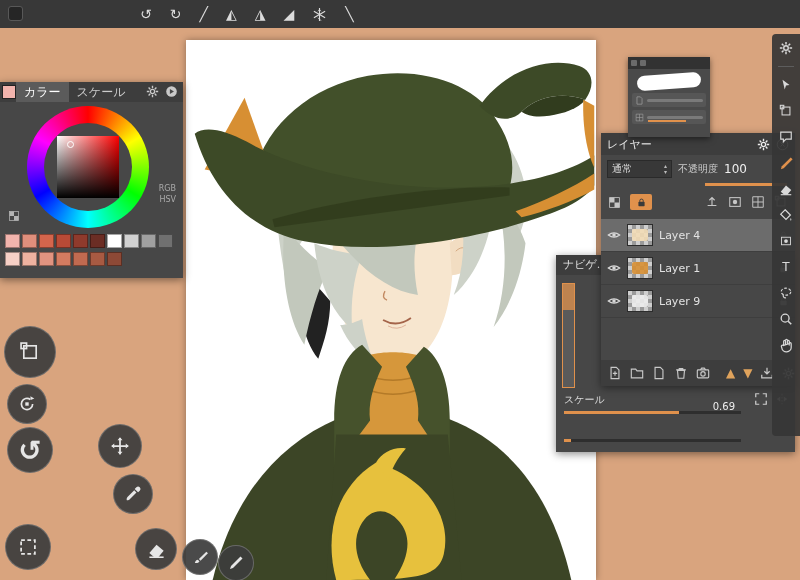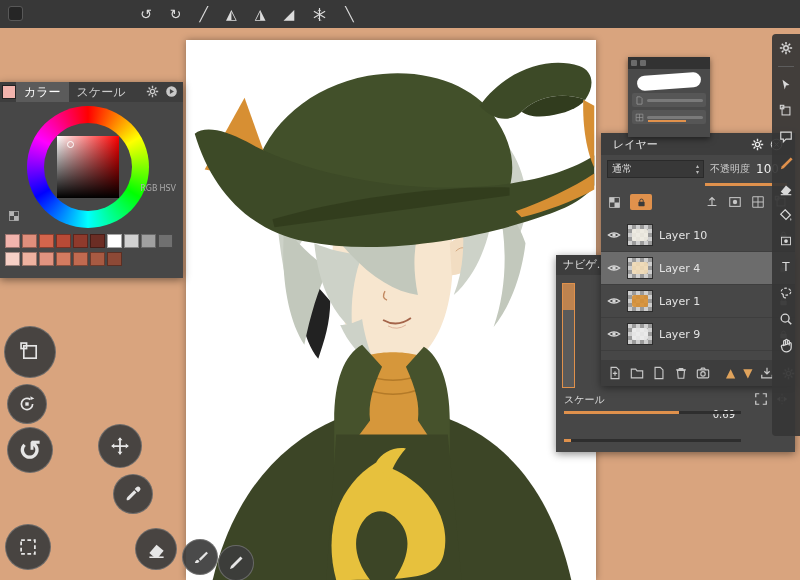--- a/index.html
+++ b/index.html
@@ -29,21 +29,21 @@
   .cp-tab.active{background:#5b5b5b;color:#fff}
   .cp-gear{position:absolute;right:24px;top:3px;color:#c9c9c9;cursor:pointer}
   .cp-menu{position:absolute;right:5px;top:3px;color:#c9c9c9;cursor:pointer}
   .wheel{position:absolute;left:27px;top:24px;width:122px;height:122px;border-radius:50%;
     background:conic-gradient(#f00,#ff0,#0f0,#0ff,#00f,#f0f,#f00);cursor:crosshair}
   .wheel-inner{position:absolute;left:17px;top:17px;width:88px;height:88px;border-radius:50%;background:#474747}
   .sv-square{position:absolute;left:30px;top:30px;width:62px;height:62px;cursor:crosshair;
     background:linear-gradient(to top,#000,rgba(0,0,0,0)),linear-gradient(to right,#fff,#f00)}
   .sv-cursor{position:absolute;left:10px;top:5px;width:7px;height:7px;border:1px solid #fff;border-radius:50%}
   .cp-compare{position:absolute;left:8px;top:128px;color:#b5b5b5}
-  .cp-modes{position:absolute;right:7px;top:102px;display:flex;align-items:flex-end;gap:2px;font-size:8px;color:#aaa}
+  .cp-modes{position:absolute;right:7px;top:102px;display:flex;flex-direction:column;align-items:flex-end;gap:2px;font-size:8px;color:#aaa}
   .swatches{position:absolute;left:5px;display:flex;gap:2px}
   .r1{top:152px}.r2{top:170px}
   .sw{width:15px;height:14px;border:1px solid rgba(0,0,0,.35);cursor:pointer}
 
   
   .circ{position:absolute;border-radius:50%;background:rgba(60,60,60,.93);border:1px solid rgba(140,140,140,.55);
     display:flex;align-items:center;justify-content:center;color:#e6e6e6;z-index:6;cursor:pointer}
   #c1{left:4px;top:326px;width:52px;height:52px}
   #c2{left:7px;top:384px;width:40px;height:40px}
   #c3{left:7px;top:427px;width:46px;height:46px;font-size:28px;font-weight:bold}
@@ -63,33 +63,33 @@
   .mp-bar{flex:1;height:3px;background:#7a7a7a;border-radius:2px}
   .mp-slider{position:absolute;left:16px;bottom:2px;width:38px;height:2px;background:#e0914c}
 
   
   .nav-panel{position:absolute;left:556px;top:255px;width:239px;height:197px;z-index:2}
   .np-title{height:20px;line-height:20px;padding-left:7px;font-size:11px;color:#e2e2e2;background:#3d3d3d;white-space:nowrap;overflow:hidden}
   .np-strip{position:absolute;left:6px;top:28px;width:13px;height:105px;border:1px solid #e0914c;background:#5a5a5a;cursor:pointer}
   .np-strip-fill{width:100%;height:26px;background:#e0914c;opacity:.75}
   .np-row{position:absolute;left:6px;right:6px;height:14px;font-size:10px;color:#ddd}
   .np-label{position:absolute;left:2px;top:0}
-  .np-val{position:absolute;right:54px;top:16px;color:#eee}
+  .np-val{position:absolute;right:54px;top:8px;color:#eee}
   .np-icons{position:absolute;right:0;top:-1px;display:flex;gap:7px;color:#cfcfcf}
   .np-slider{position:absolute;left:8px;right:54px;height:3px;background:#2e2e2e}
   .np-fill{height:100%;background:#e0914c}
   #np-row-scale{top:138px} #np-slider-scale{top:156px}
   #np-row-angle{top:166px} #np-slider-angle{top:184px}
 
   
   .layers-panel{position:absolute;left:601px;top:133px;width:194px;height:253px;z-index:4}
-  .lp-title{position:absolute;top:0;left:0;right:0;height:22px;background:#3d3d3d;display:flex;align-items:center;padding:0 12px;font-size:11px;color:#ececec;gap:6px}
+  .lp-title{position:absolute;top:0;left:0;right:0;height:22px;background:#3d3d3d;display:flex;align-items:center;padding:0 6px;font-size:11px;color:#ececec;gap:6px}
   .lp-sp{flex:1}
   .lp-controls{position:absolute;top:26px;left:6px;right:6px;height:20px;display:flex;align-items:center;gap:6px}
-  .lp-blend{width:97px;height:18px;background:#383838;border:1px solid #2a2a2a;font-size:10px;color:#e0e0e0;display:flex;align-items:center;padding:0 4px;cursor:pointer}
+  .lp-blend{width:65px;height:18px;background:#383838;border:1px solid #2a2a2a;font-size:10px;color:#e0e0e0;display:flex;align-items:center;padding:0 4px;cursor:pointer}
   .lp-blend .arr{margin-left:auto;font-size:6px;line-height:6px;color:#bbb;display:flex;flex-direction:column}
   .lp-oplabel{font-size:10px;color:#ccc}
   .lp-opval{font-size:12px;color:#eee}
   .lp-opslider{position:absolute;top:50px;left:104px;width:82px;height:3px;background:#2e2e2e;cursor:pointer}
   .lp-opslider .fill{width:100%;height:100%;background:#e0914c}
   .lp-iconrow{position:absolute;top:58px;left:7px;right:7px;height:22px;display:flex;align-items:center;gap:9px;color:#c6c6c6}
   .lock-btn{width:22px;height:16px;background:#e0914c;border-radius:2px;display:flex;align-items:center;justify-content:center;color:#3a3a3a;cursor:pointer}
   .lp-list{position:absolute;top:86px;left:0;right:0;height:134px;overflow:hidden}
   .layer-row{height:33px;display:flex;align-items:center;gap:6px;padding:0 6px;border-bottom:1px solid #3e3e3e;font-size:11px;color:#e2e2e2;cursor:pointer}
   .layer-row.selected{background:#6c6c6c}
@@ -526,75 +526,59 @@
             <use href="#i-grid"></use>
           </svg>
         </span>
       <span>
           <svg class="ic" width="14" height="14">
             <use href="#i-transform"></use>
           </svg>
         </span>
     </div>
     <div class="lp-list">
+      <div class="layer-row selected">
+        <span class="l-eye">
+            <svg class="ic" width="14" height="14">
+              <use href="#i-eye"></use>
+            </svg>
+          </span>
+        <span class="thumb">
+            <span class="tint" style="background-color: rgb(242, 219, 182);"></span>
+          </span>
+        <span>Layer 4</span>
+        <span class="l-lock">
+            <svg class="ic" width="11" height="11">
+              <use href="#i-lock"></use>
+            </svg>
+          </span>
+      </div>
       <div class="layer-row">
         <span class="l-eye">
             <svg class="ic" width="14" height="14">
               <use href="#i-eye"></use>
             </svg>
           </span>
         <span class="thumb">
-            <span class="tint" style="background-color: rgb(240, 236, 226);"></span>
-          </span>
-        <span>Layer 10</span>
-        <span class="l-lock">
-            <svg class="ic" width="11" height="11">
-              <use href="#i-lock"></use>
-            </svg>
-          </span>
-      </div>
-      <div class="layer-row selected">
-        <span class="l-eye">
-            <svg class="ic" width="14" height="14">
-              <use href="#i-eye"></use>
-            </svg>
-          </span>
-        <span class="thumb">
-            <span class="tint" style="background-color: rgb(242, 219, 182);"></span>
-          </span>
-        <span>Layer 4</span>
+            <span class="tint" style="background-color: rgb(215, 143, 51);"></span>
+          </span>
+        <span>Layer 1</span>
         <span class="l-lock">
             <svg class="ic" width="11" height="11">
               <use href="#i-lock"></use>
             </svg>
           </span>
       </div>
       <div class="layer-row">
         <span class="l-eye">
             <svg class="ic" width="14" height="14">
               <use href="#i-eye"></use>
             </svg>
           </span>
         <span class="thumb">
-            <span class="tint" style="background-color: rgb(215, 143, 51);"></span>
-          </span>
-        <span>Layer 1</span>
-        <span class="l-lock">
-            <svg class="ic" width="11" height="11">
-              <use href="#i-lock"></use>
-            </svg>
-          </span>
-      </div>
-      <div class="layer-row">
-        <span class="l-eye">
-            <svg class="ic" width="14" height="14">
-              <use href="#i-eye"></use>
-            </svg>
-          </span>
-        <span class="thumb">
             <span class="tint" style="background-color: rgb(236, 236, 236);"></span>
           </span>
         <span>Layer 9</span>
         <span class="l-lock">
             <svg class="ic" width="11" height="11">
               <use href="#i-lock"></use>
             </svg>
           </span>
       </div>
     </div>

